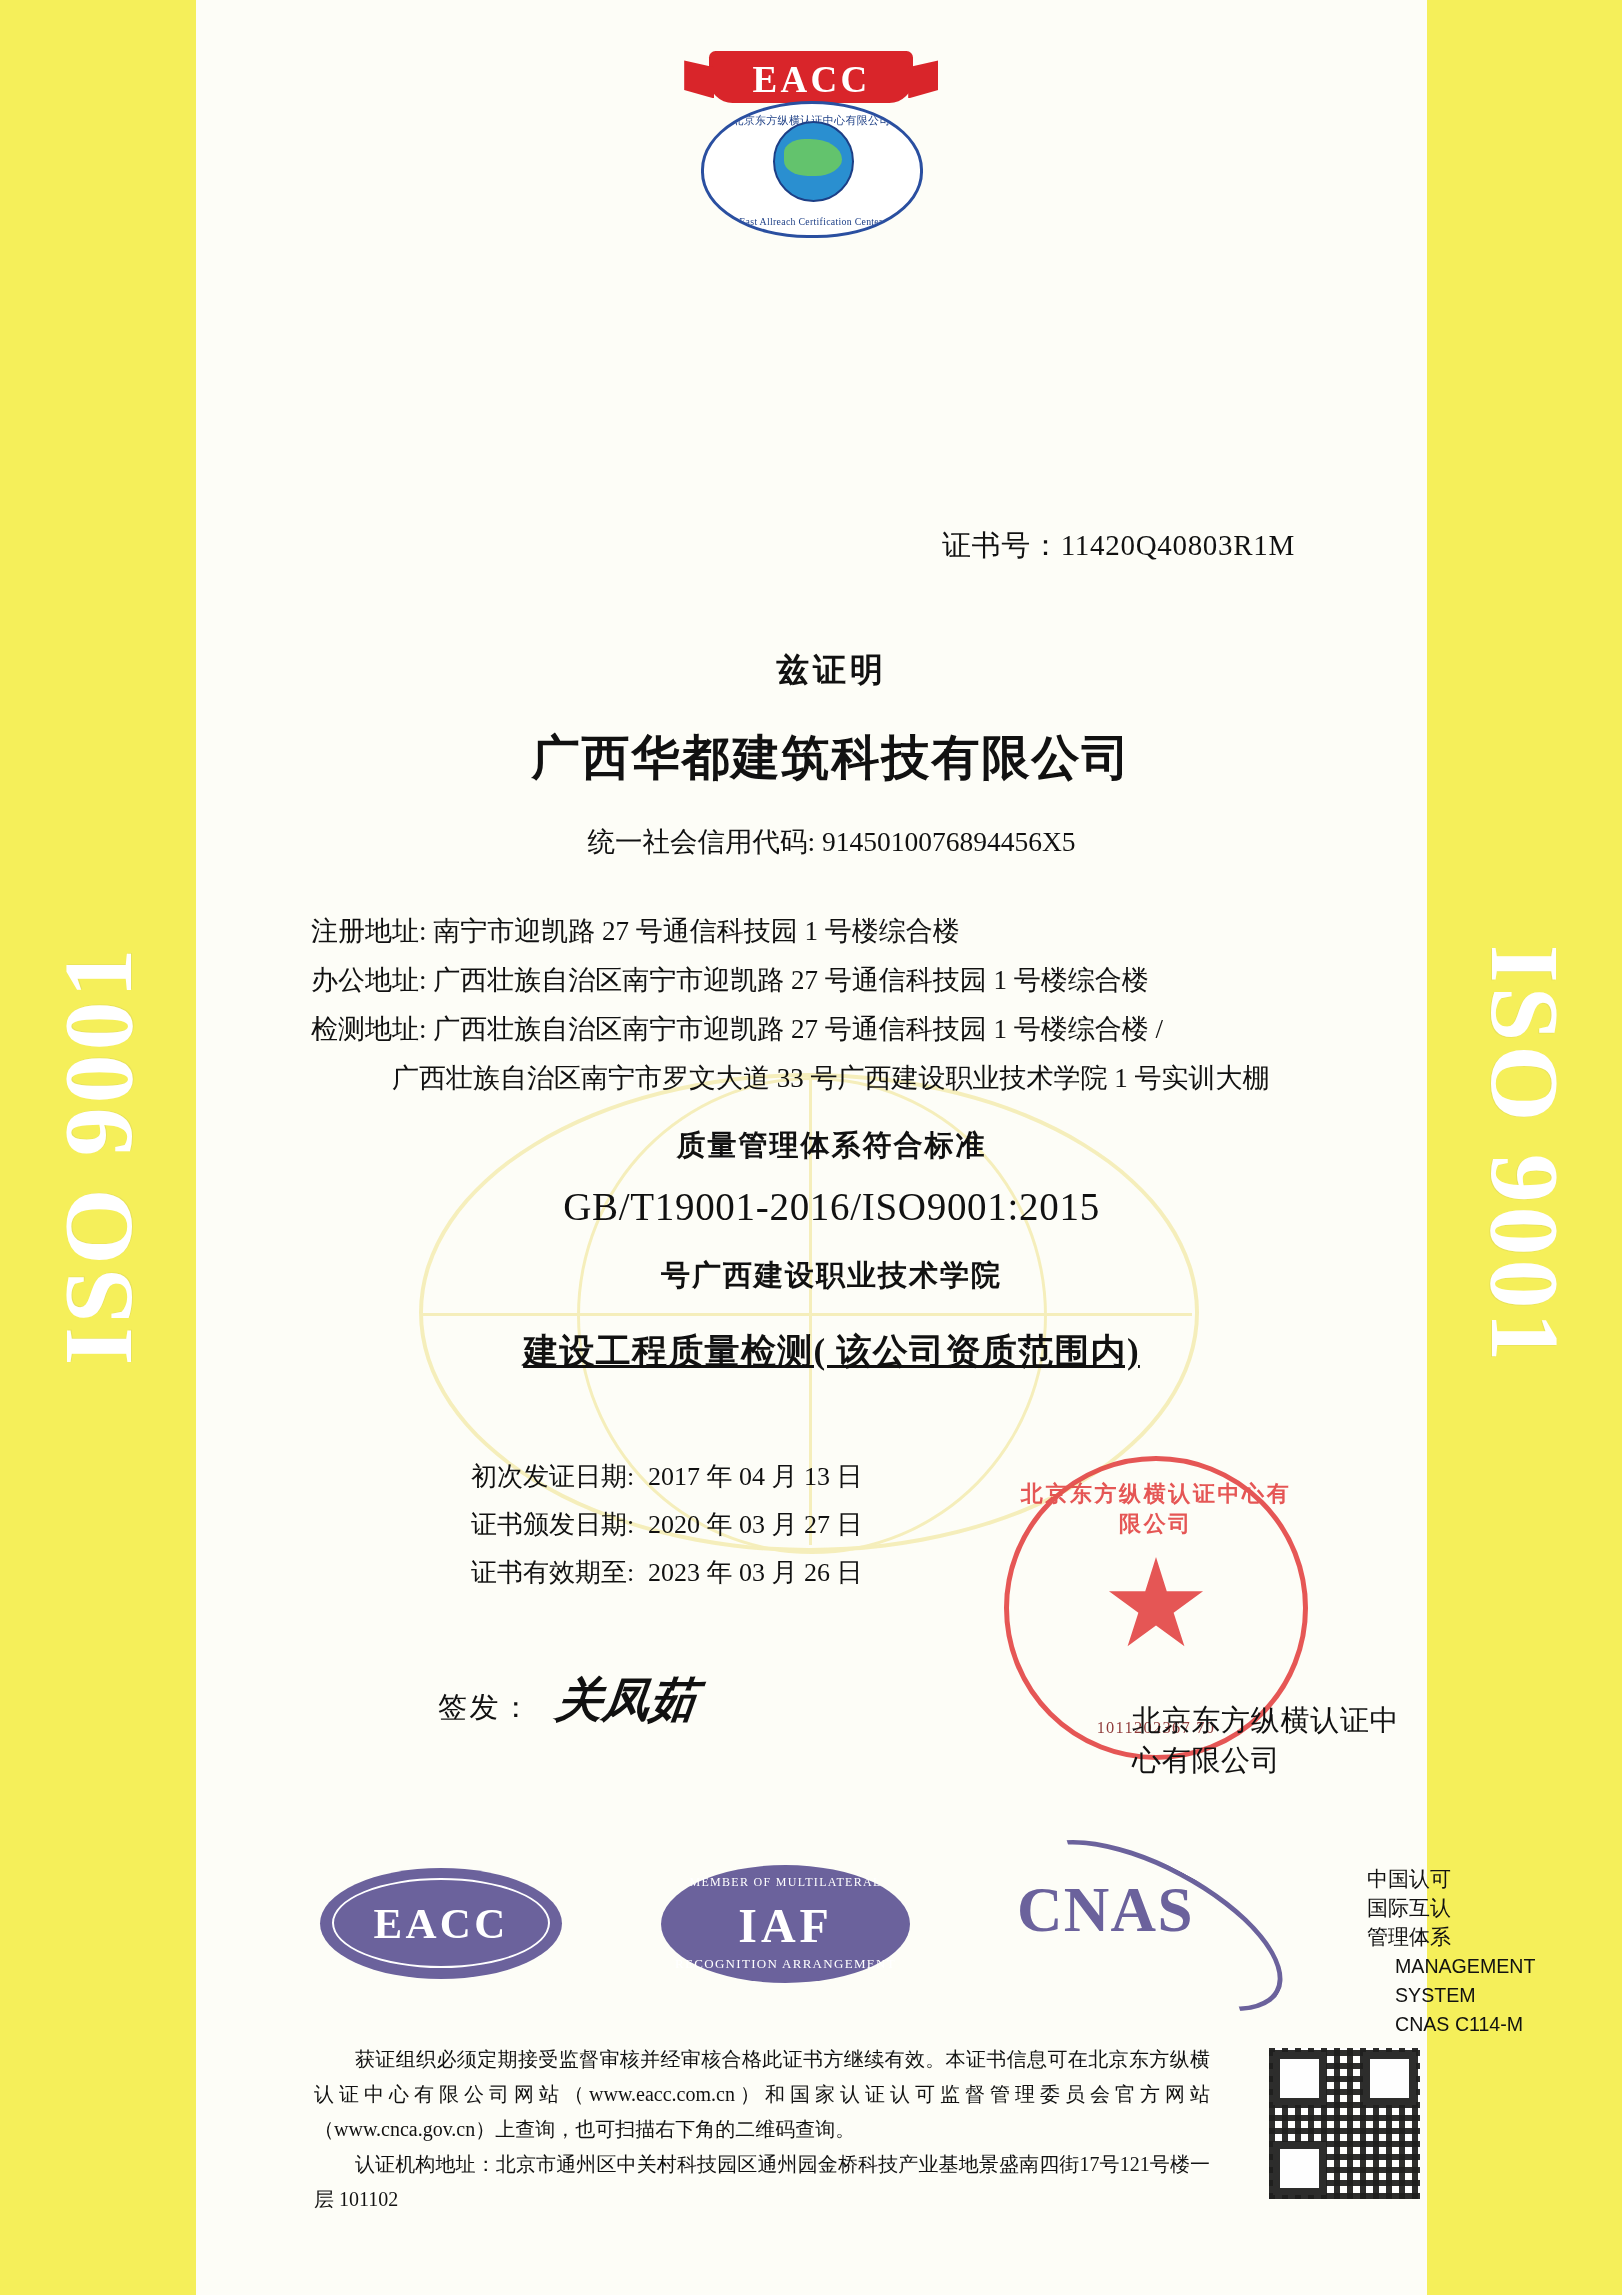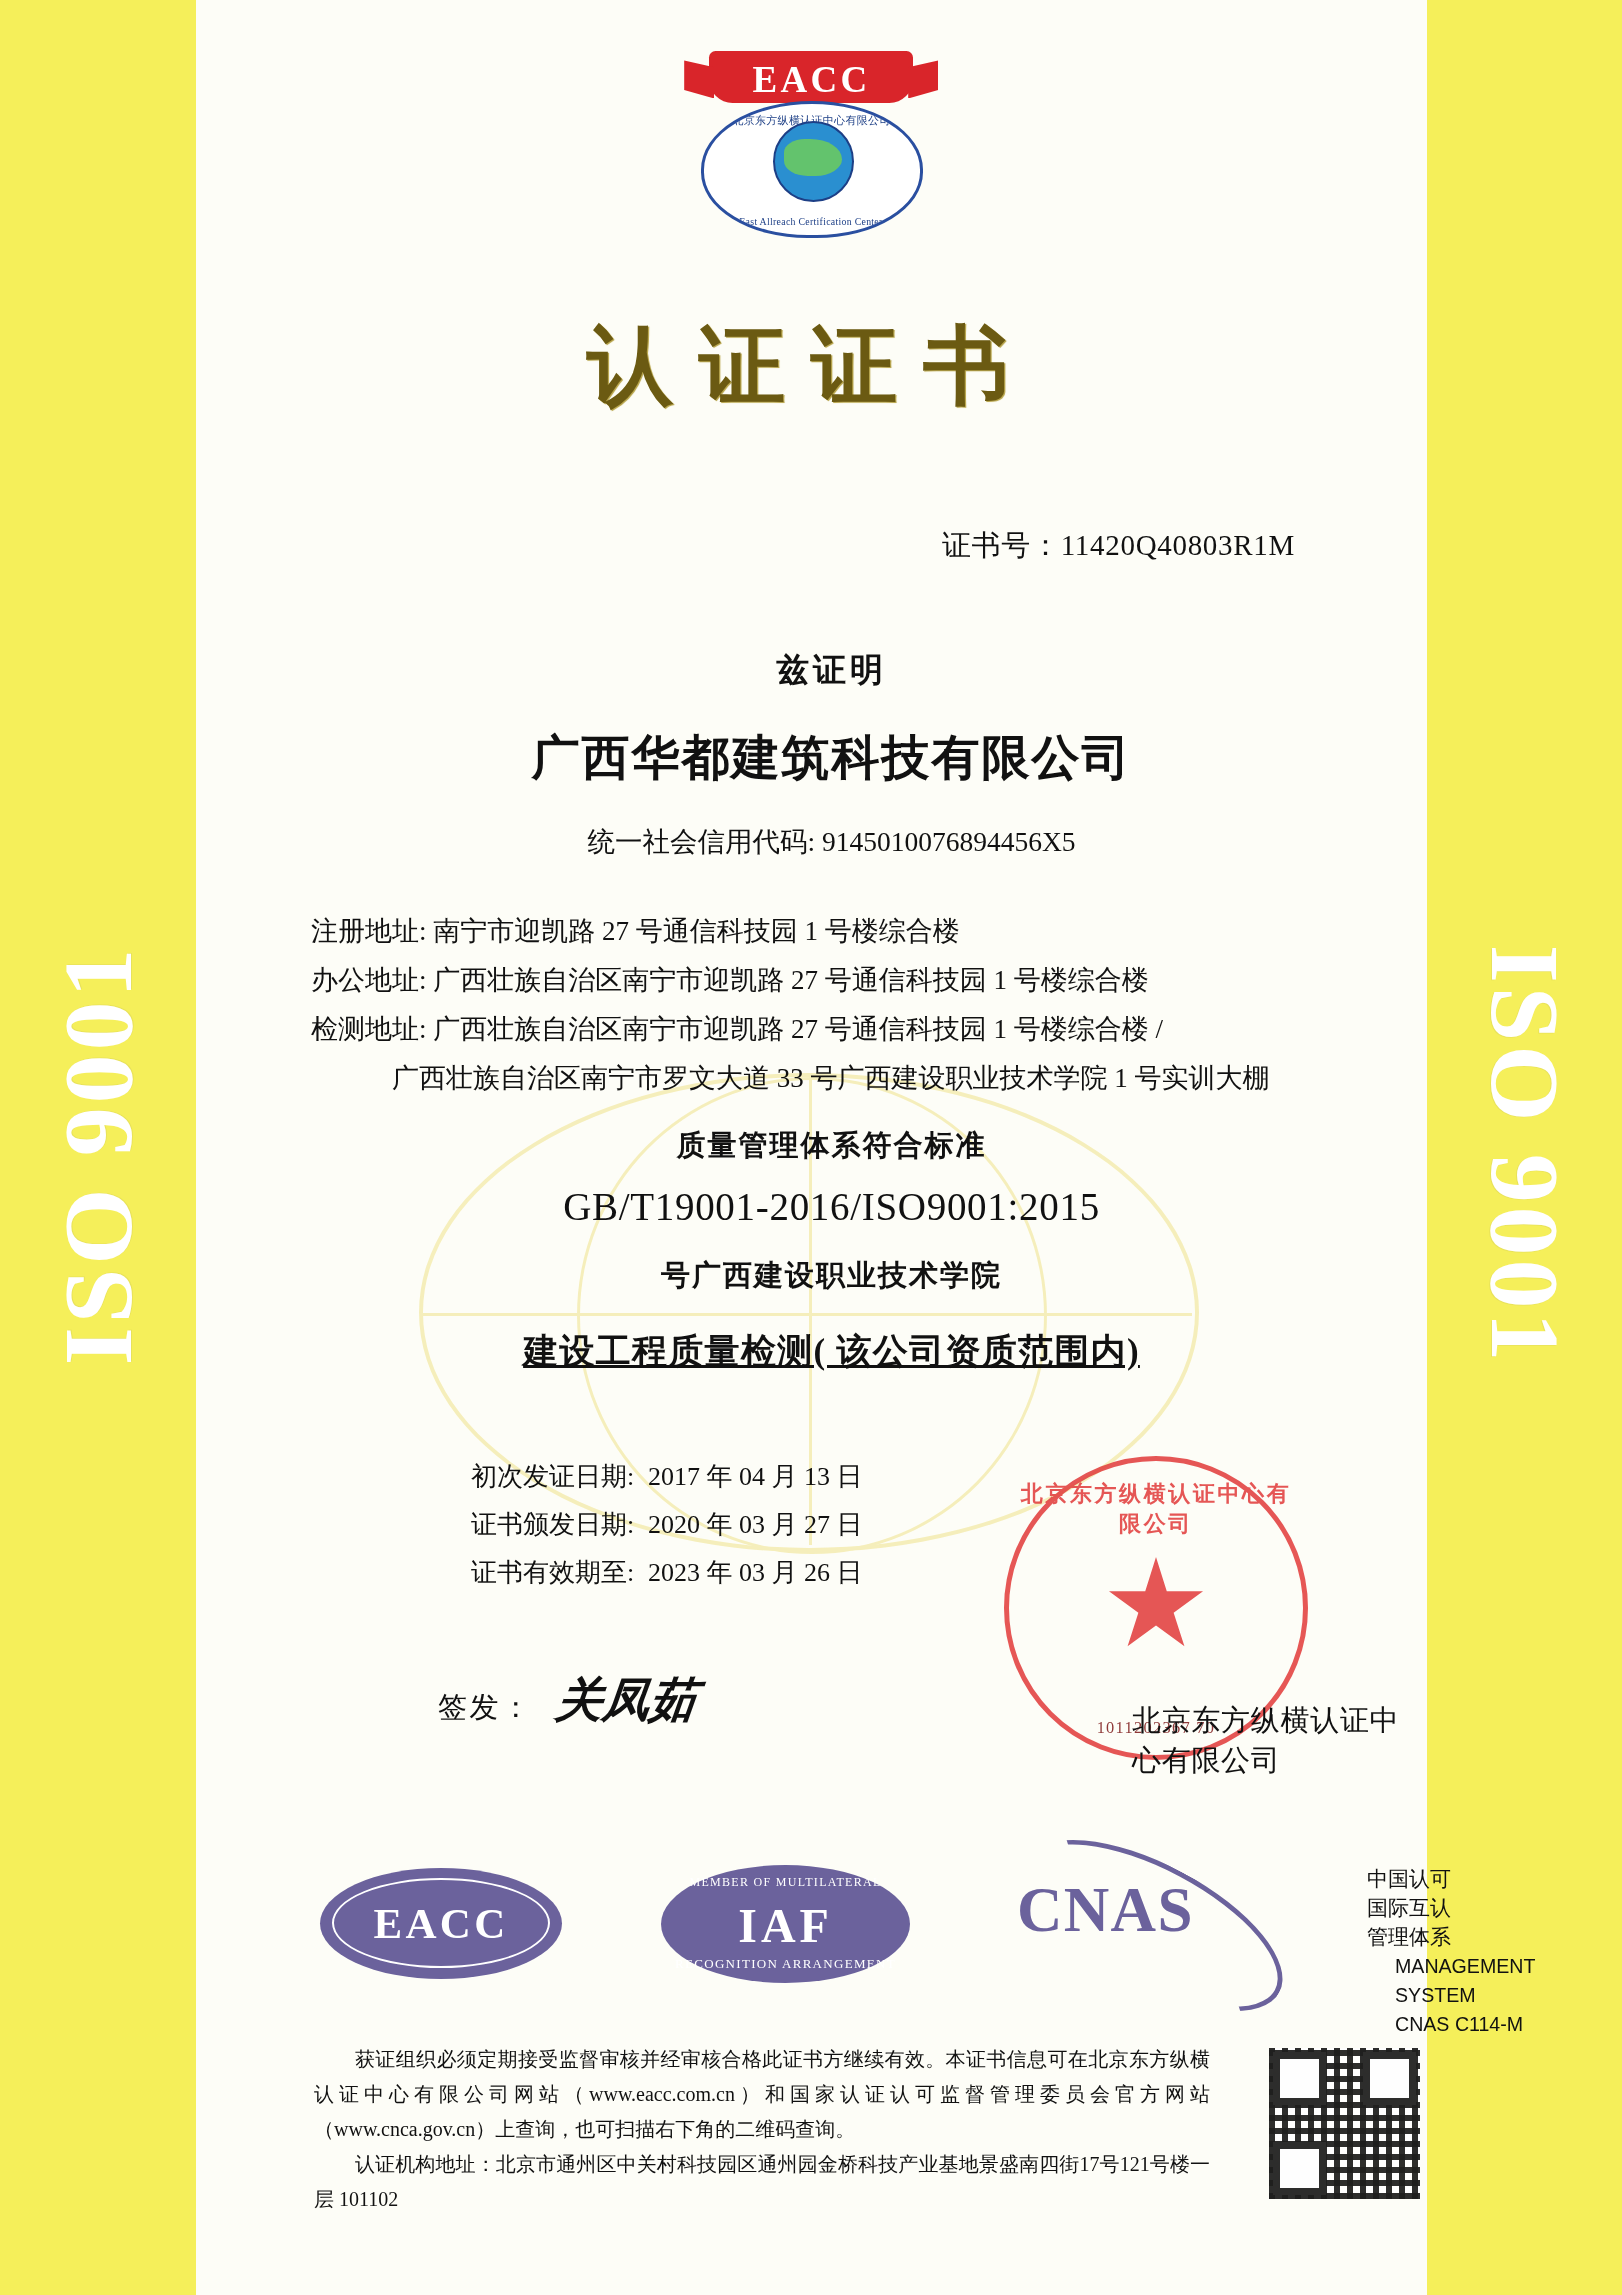--- a/index.html
+++ b/index.html
@@ -458,21 +458,20 @@
         <div class="rib"></div>
         <div class="rib-text">EACC</div>
       </div>
       <div class="emblem-globe">
         <div class="emblem-arc-top">北京东方纵横认证中心有限公司</div>
         <div class="ball"></div>
         <div class="emblem-arc-bot">Beijing East Allreach Certification Center Co.,Ltd</div>
       </div>
     </div>
 
-    <div class="cert-title">认证证书</div>
 
     <div class="cert-no">
       <span>证书号：</span><span>11420Q40803R1M</span>
     </div>
 
     <div class="line-center zizhengming">兹证明</div>
     <div class="line-center company">广西华都建筑科技有限公司</div>
     <div class="line-center credit-code">统一社会信用代码: 9145010076894456X5</div>
 
     <div class="addr addr-1">注册地址: 南宁市迎凯路 27 号通信科技园 1 号楼综合楼</div>

